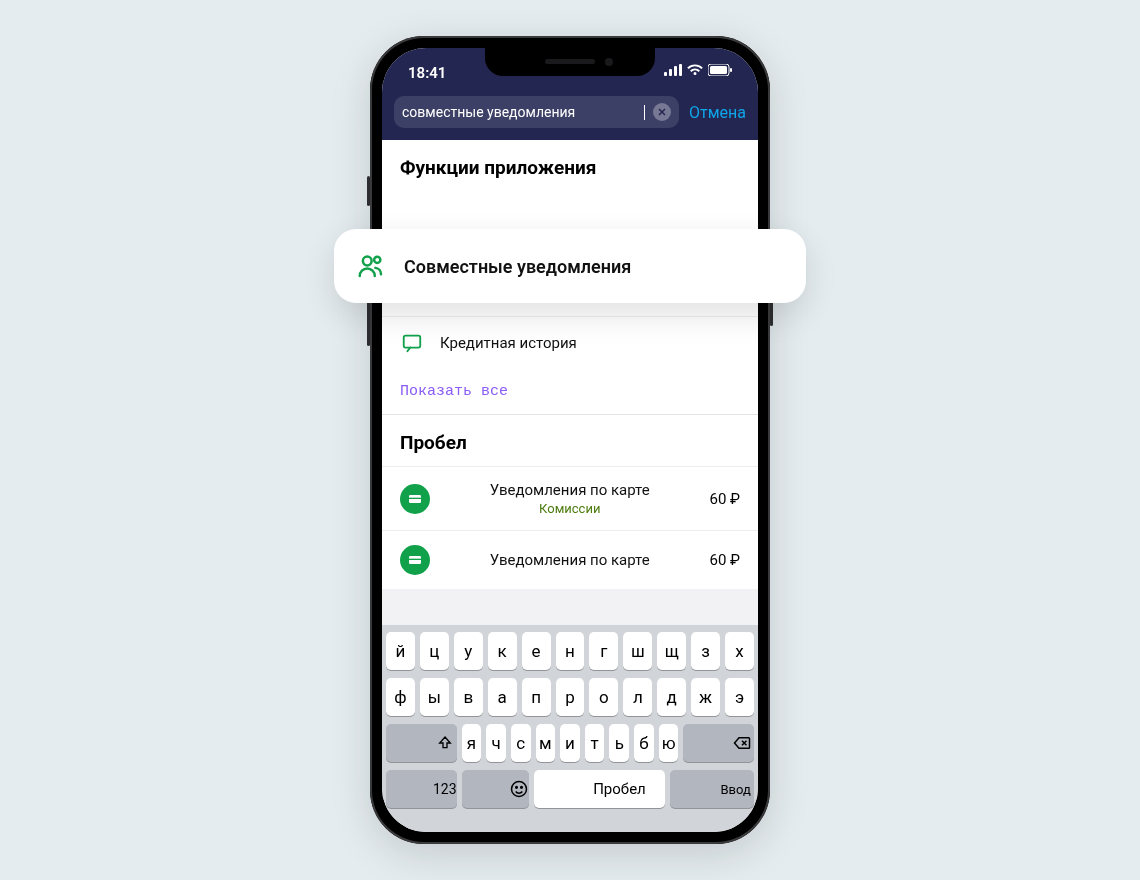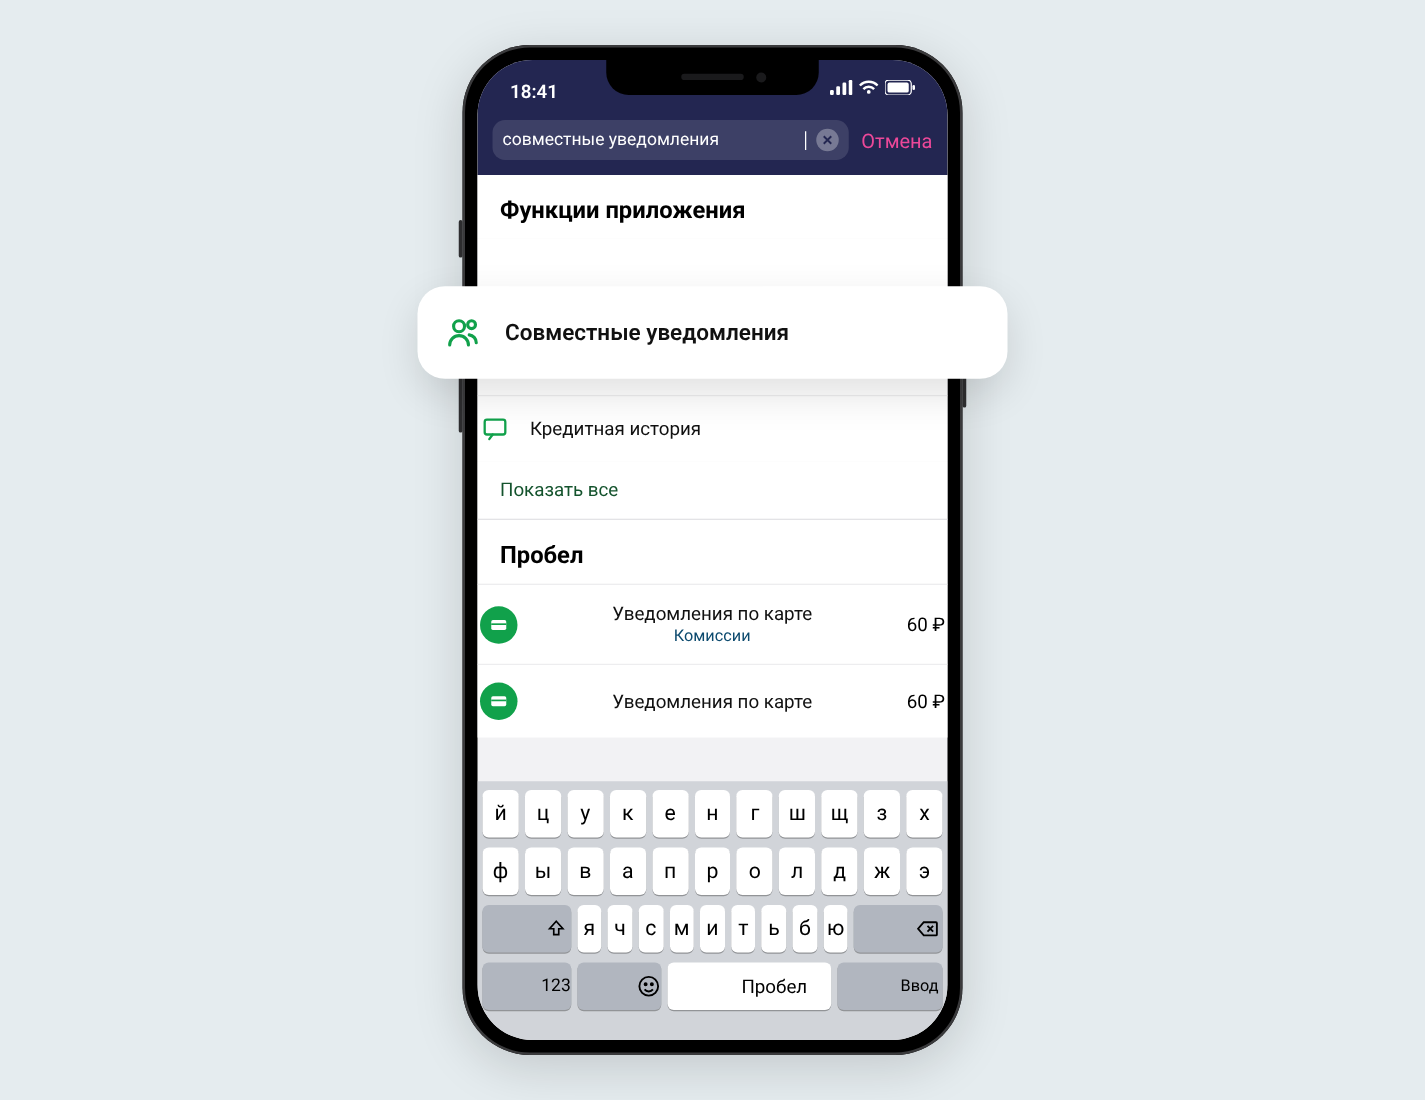--- a/index.html
+++ b/index.html
@@ -108,57 +108,58 @@
     vertical-align: middle;
   }
   .clear-btn {
     width: 18px; height: 18px;
     border-radius: 50%;
     background: rgba(255,255,255,.3);
     display: flex; align-items: center; justify-content: center;
     color: #232651;
     font-size: 12px;
   }
-  .cancel-text { color: #ec4899; font-size: 16px; }
+  .cancel-text { color: #0ea5e9; font-size: 16px; }
 
   
   .content {
     background: #f2f2f4;
   }
   .section-title {
     font-size: 19px;
     font-weight: 700;
     padding: 16px 18px 12px;
     background: #fff;
   }
   .section-title.history { border-top: 1px solid #e3e3e6; }
 
   .list {
     background: #fff;
   }
   .item {
     display: flex;
     align-items: center;
-    padding: 14px 2px;
+    padding: 14px 18px;
     gap: 16px;
     border-top: 1px solid #ededef;
   }
   .item .ico {
     width: 24px; height: 24px;
     display: flex; align-items: center; justify-content: center;
   }
   .item .label { flex: 1; font-size: 15px; color: #111; }
   .item-body { flex: 1; text-align: center; }
-  .item .sub { font-size: 13px; color: #0c4a6e; margin-top: 2px; }
+  .item .sub { font-size: 13px; color: #4d7c0f; margin-top: 2px; }
   .item .amount { font-size: 15px; color: #000000; }
   .show-all {
     padding: 14px 18px;
-    color: #14532d;
+    color: #8b5cf6;
     font-size: 15px;
     background: #fff;
+    font-family: Liberation Mono, monospace;
   }
 
   
   .float-card {
     position: absolute;
     top: 193px;
     left: -36px;
     right: -36px;
     background: #fff;
     border-radius: 22px;

